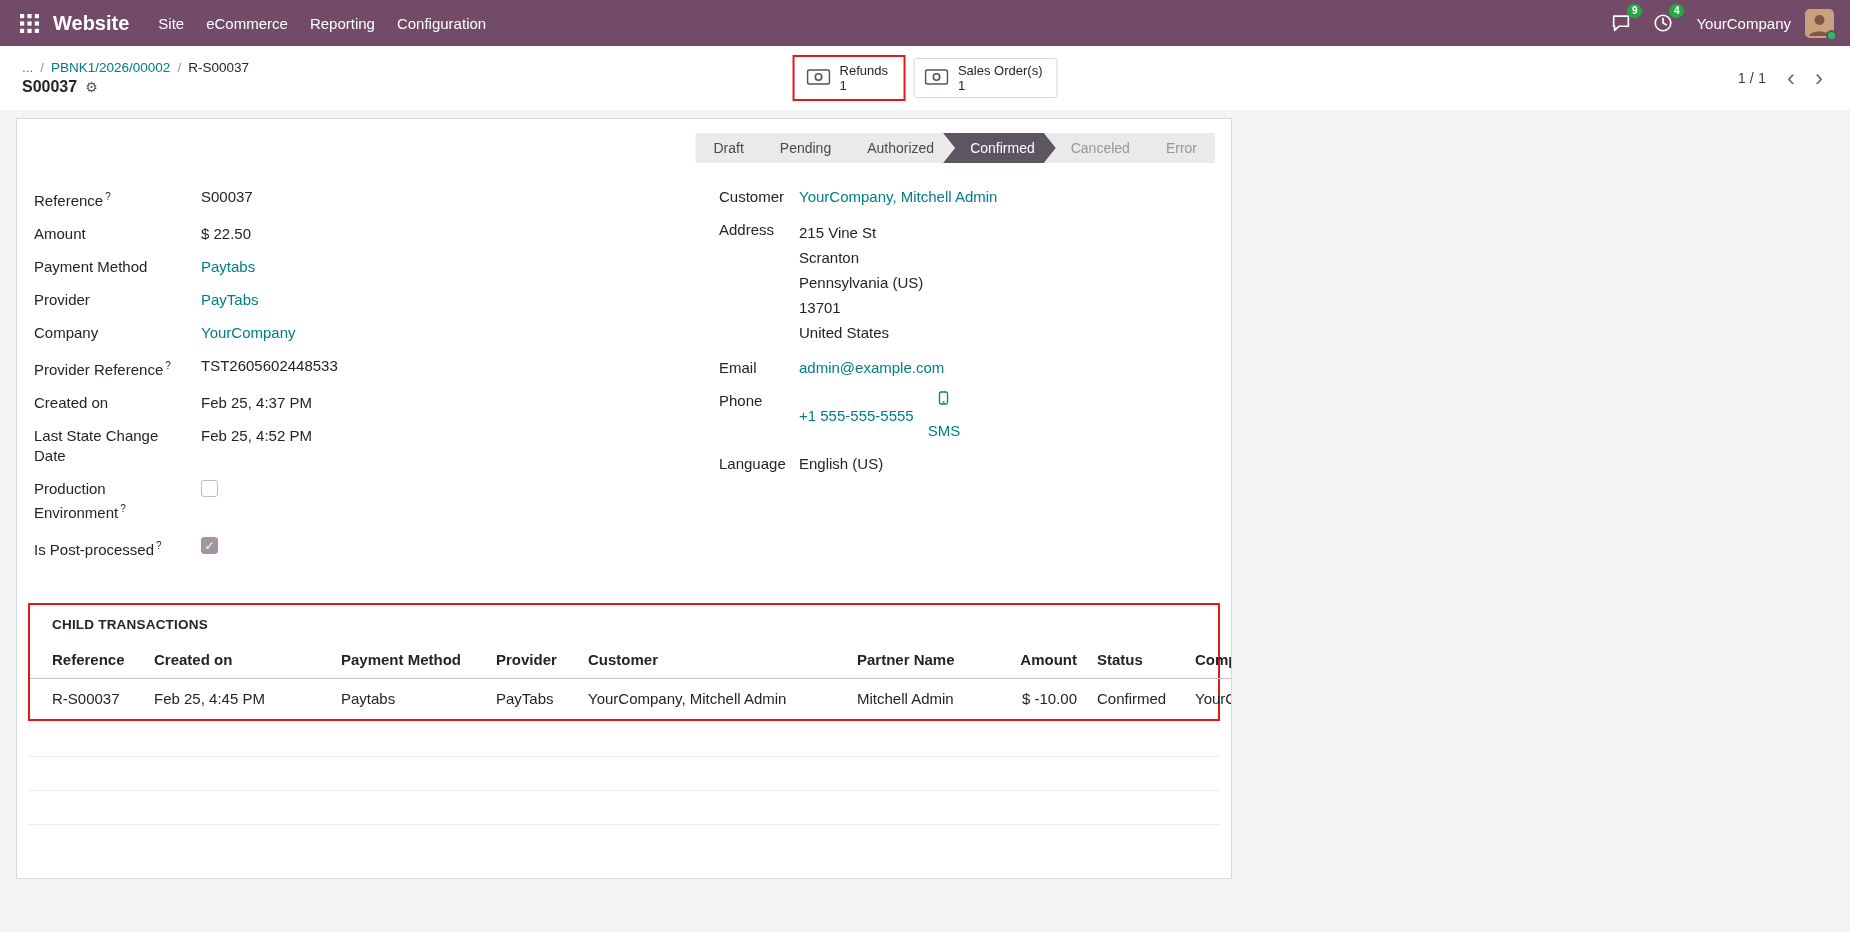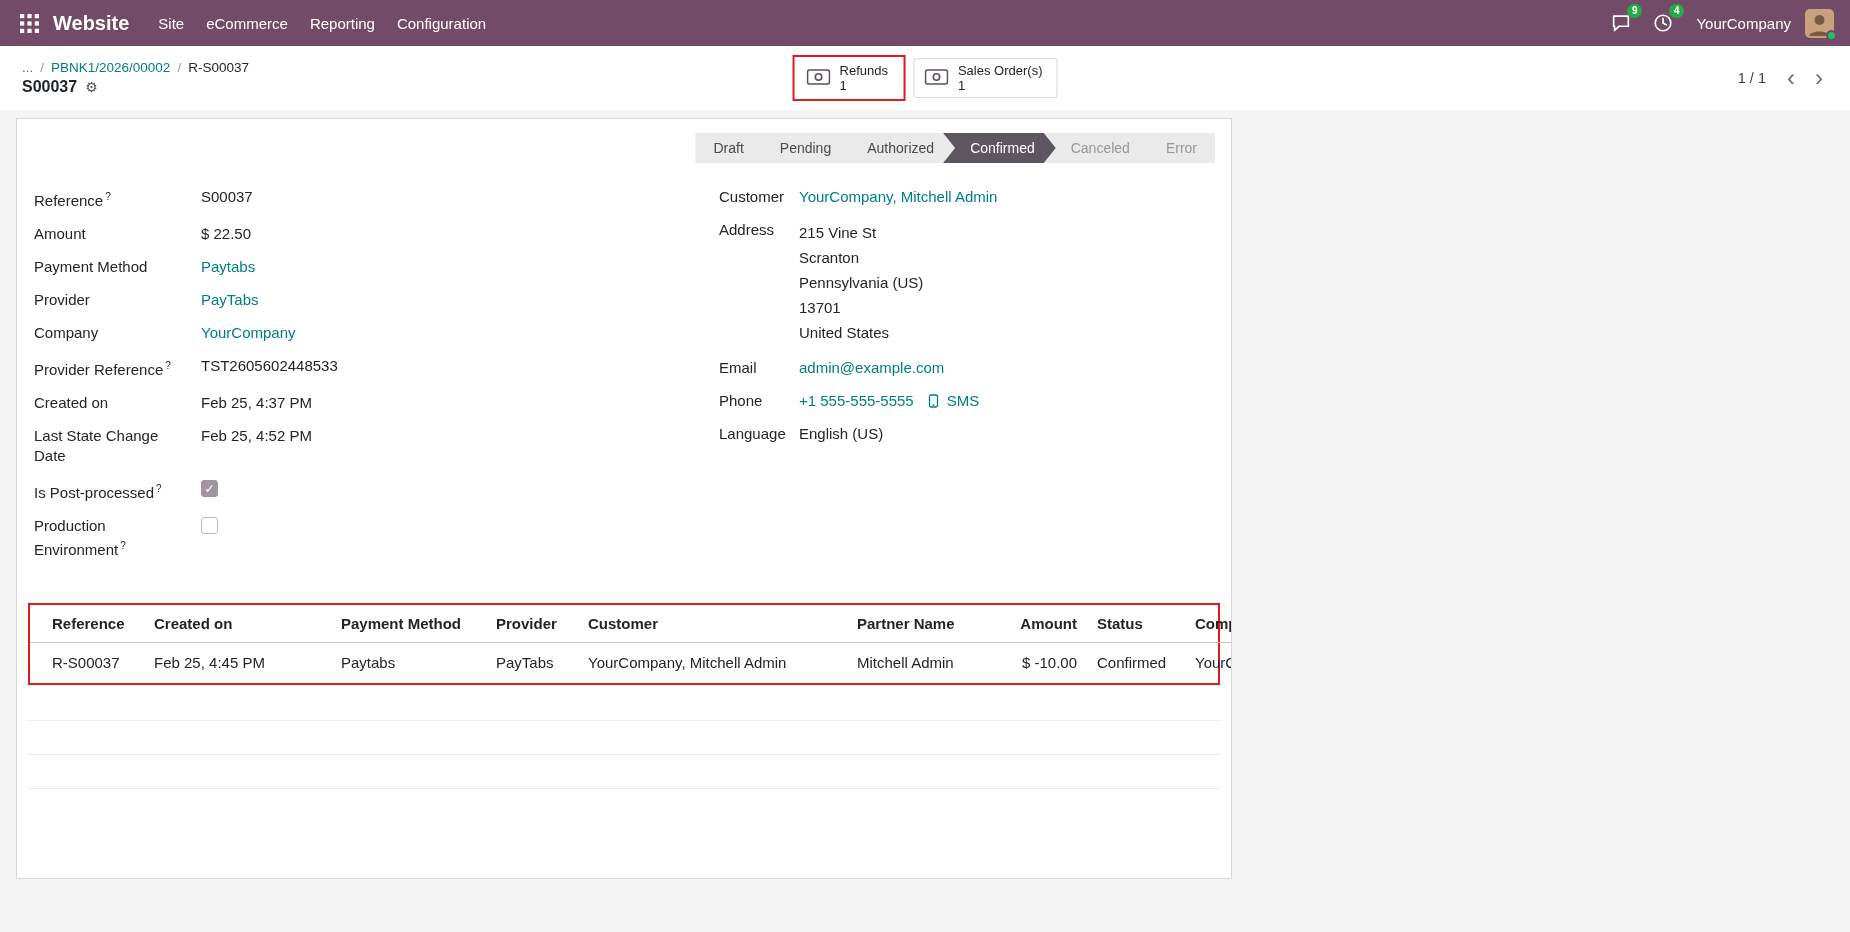--- a/index.html
+++ b/index.html
@@ -118,21 +118,21 @@
   .col-right { flex: 1; }
   .frow { display: flex; margin-bottom: 13px; align-items: flex-start; }
   .flabel { flex: none; padding-right: 15px; line-height: 20px; color: #212529; }
   .lw-left { width: 167px; }
   .lw-right { width: 80px; }
   sup.help { font-size: 10px; color: #212529; margin-left: 2px; }
   .fvalue { line-height: 20px; color: #212529; }
   .link { color: #017E84; cursor: pointer; }
   .addr div { line-height: 25px; }
   .phone-cell { display: flex; align-items: center; gap: 14px; }
-  .sms-link { display: inline-flex; align-items: center; gap: 8px; color: #017E84; cursor: pointer; }
+  .sms-link { display: inline-flex; align-items: center; gap: 16px; color: #017E84; cursor: pointer; flex-direction: column; }
 
   .cb {
     width: 17px; height: 17px;
     border: 1px solid #bdbdc8; border-radius: 3px;
     background: #fff; display: inline-flex;
     align-items: center; justify-content: center;
     font-size: 12px; color: #fff; cursor: pointer; margin-top: 1px;
   }
   .cb .mark { display: none; }
   .cb.checked { background: #a394a4; border-color: #a394a4; }
@@ -299,28 +299,28 @@
         </div>
         <div class="frow">
           <span class="flabel lw-left"><span>Created on</span></span>
           <span class="fvalue">Feb 25, 4:37 PM</span>
         </div>
         <div class="frow">
           <span class="flabel lw-left"><span>Last State Change Date</span></span>
           <span class="fvalue">Feb 25, 4:52 PM</span>
         </div>
         <div class="frow">
+          <span class="flabel lw-left"><span>Production Environment</span><sup class="help">?</sup></span>
+          <span class="cb"></span>
+        </div>
+        <div class="frow">
           <span class="flabel lw-left"><span>Is Post-processed</span><sup class="help">?</sup></span>
           <span class="cb checked">
               <span class="mark">✓</span>
             </span>
-        </div>
-        <div class="frow">
-          <span class="flabel lw-left"><span>Production Environment</span><sup class="help">?</sup></span>
-          <span class="cb"></span>
         </div>
       </div>
 
       <div class="col-right">
         <div class="frow">
           <span class="flabel lw-right">Customer</span>
           <span class="fvalue link">YourCompany, Mitchell Admin</span>
         </div>
         <div class="frow">
           <span class="flabel lw-right">Address</span>
@@ -350,20 +350,21 @@
           </span>
         </div>
         <div class="frow">
           <span class="flabel lw-right">Language</span>
           <span class="fvalue">English (US)</span>
         </div>
       </div>
     </div>
 
     <div class="child-box">
+      <div class="child-title">CHILD TRANSACTIONS</div>
       <table>
         <colgroup>
           <col style="width:114px">
             <col style="width:187px">
             <col style="width:155px">
             <col style="width:92px">
           <col style="width:269px">
             <col style="width:150px">
             <col style="width:90px">
             <col style="width:98px">

